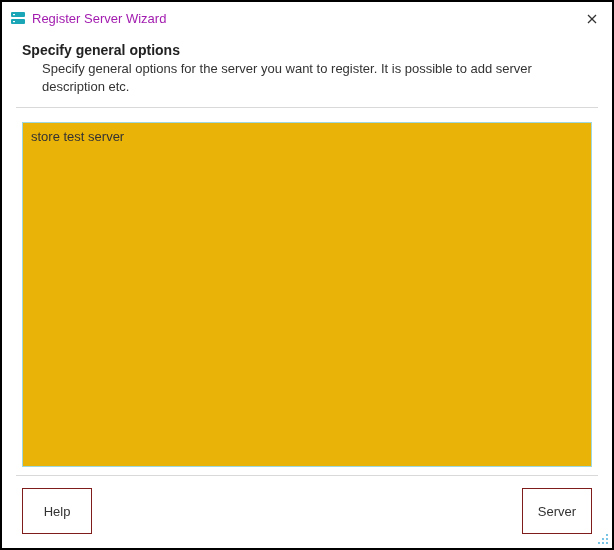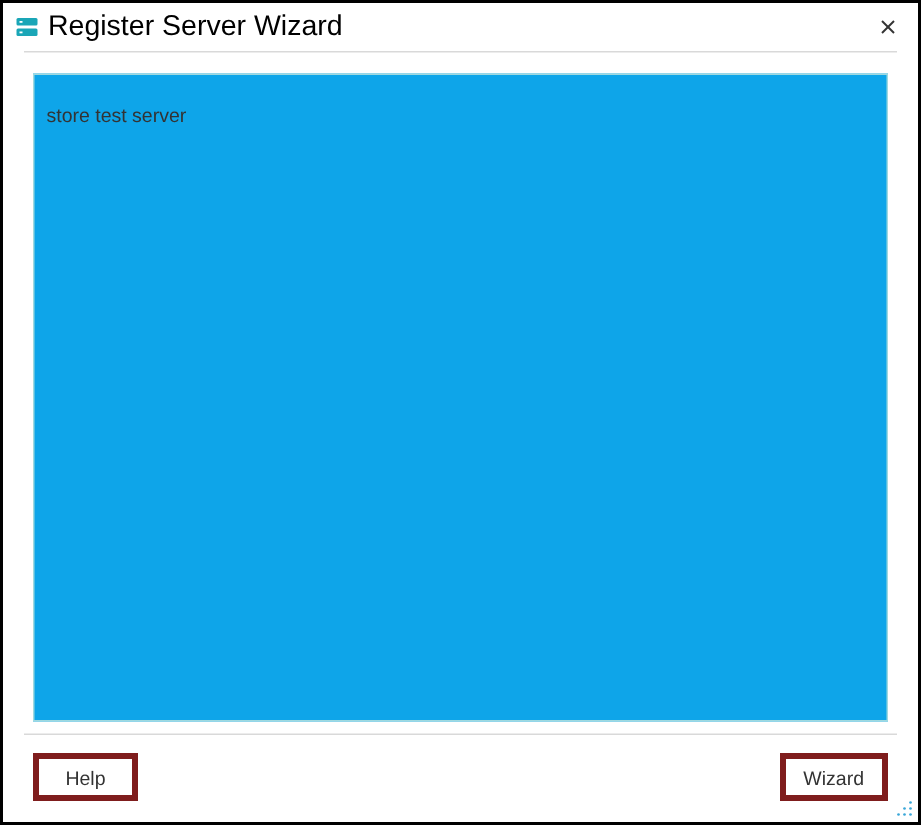--- a/index.html
+++ b/index.html
@@ -30,22 +30,22 @@
       background: #fff;
     }
     .titlebar .app-icon {
       width: 16px;
       height: 16px;
       margin-right: 6px;
       flex-shrink: 0;
     }
     .titlebar .title {
       flex: 1;
-      font-size: 19px;
-      color: #000000;
+      font-size: 13px;
+      color: #a21caf;
     }
     .titlebar .close {
       width: 24px;
       height: 24px;
       display: flex;
       align-items: center;
       justify-content: center;
       cursor: pointer;
       font-size: 15px;
       color: #333;
@@ -73,42 +73,42 @@
       margin: 0 14px;
     }
     .content {
       flex: 1;
       padding: 14px 20px 8px 20px;
       display: flex;
     }
     .description-box {
       flex: 1;
       border: 1px solid #9fd9df;
-      padding: 19px 8px;
+      padding: 6px 8px;
       font-size: 13px;
       color: #333;
       resize: none;
       outline: none;
       font-family: inherit;
       line-height: 1.3;
-      background: #0ea5e9;
+      background: #eab308;
     }
     .footer {
       display: flex;
       align-items: center;
       padding: 12px 20px 14px 20px;
     }
     .footer .spacer {
       flex: 1;
     }
     .btn {
       min-width: 70px;
-      height: 32px;
+      height: 46px;
       padding: 0 12px;
-      border: 4px solid #7f1d1d;
+      border: 1px solid #7f1d1d;
       background: #fff;
       font-size: 13px;
       color: #333;
       cursor: pointer;
       font-family: inherit;
     }
     .btn + .btn {
       margin-left: 8px;
     }
     .resize-grip {
@@ -138,33 +138,37 @@
     <button class="close">
       <span>
         <svg viewBox="0 0 10 10" width="10" height="10">
           <line x1="1" y1="1" x2="9" y2="9" stroke="#333" stroke-width="1.3"></line>
           <line x1="9" y1="1" x2="1" y2="9" stroke="#333" stroke-width="1.3"></line>
         </svg>
       </span>
     </button>
   </div>
 
+  <div class="header-block">
+    <div class="heading">Specify general options</div>
+    <div class="subheading">Specify general options for the server you want to register. It is possible to add server description etc.</div>
+  </div>
 
   <div class="divider"></div>
 
   <div class="content">
     <textarea class="description-box" style="">store test server</textarea>
   </div>
 
   <div class="divider"></div>
 
   <div class="footer">
     <button class="btn">Help</button>
     <span class="spacer"></span>
-    <button class="btn">Wizard</button>
+    <button class="btn">Server</button>
   </div>
 
   <span class="resize-grip">
     <svg viewBox="0 0 12 12" width="12" height="12">
       <circle cx="10" cy="2" r="0.9" fill="#3aa7d8"></circle>
       <circle cx="6" cy="6" r="0.9" fill="#3aa7d8"></circle>
       <circle cx="10" cy="6" r="0.9" fill="#3aa7d8"></circle>
       <circle cx="2" cy="10" r="0.9" fill="#3aa7d8"></circle>
       <circle cx="6" cy="10" r="0.9" fill="#3aa7d8"></circle>
       <circle cx="10" cy="10" r="0.9" fill="#3aa7d8"></circle>

